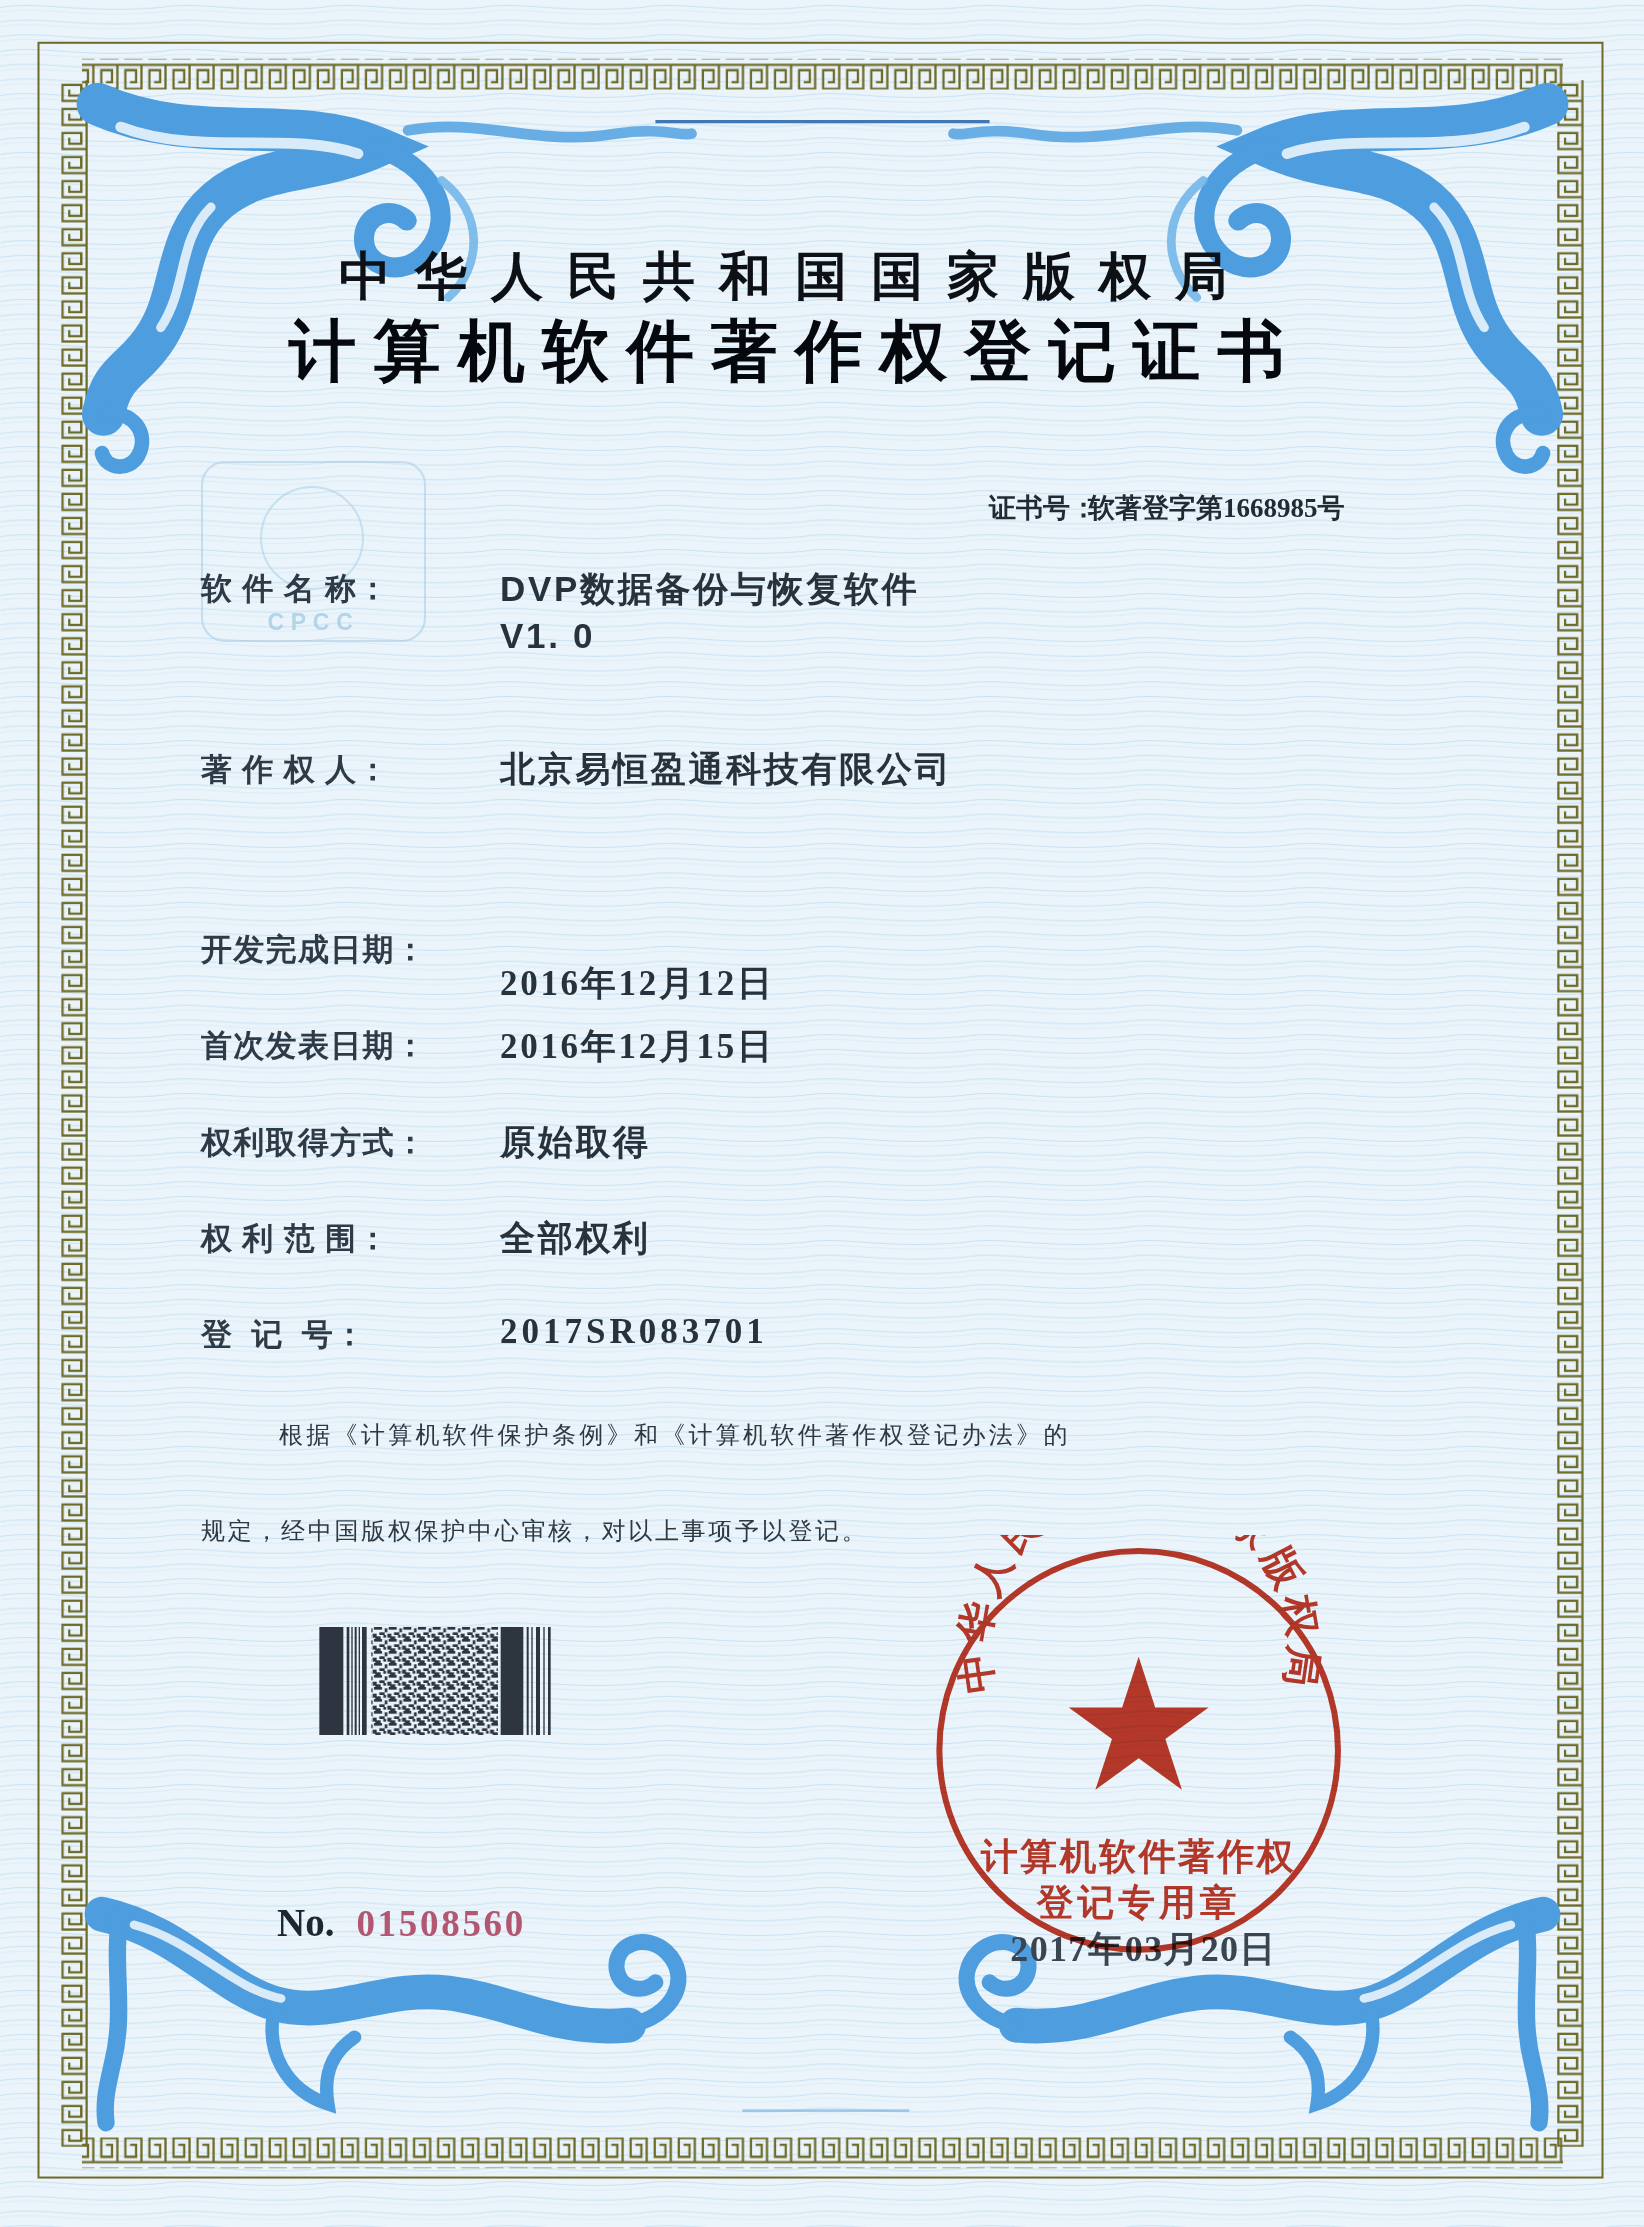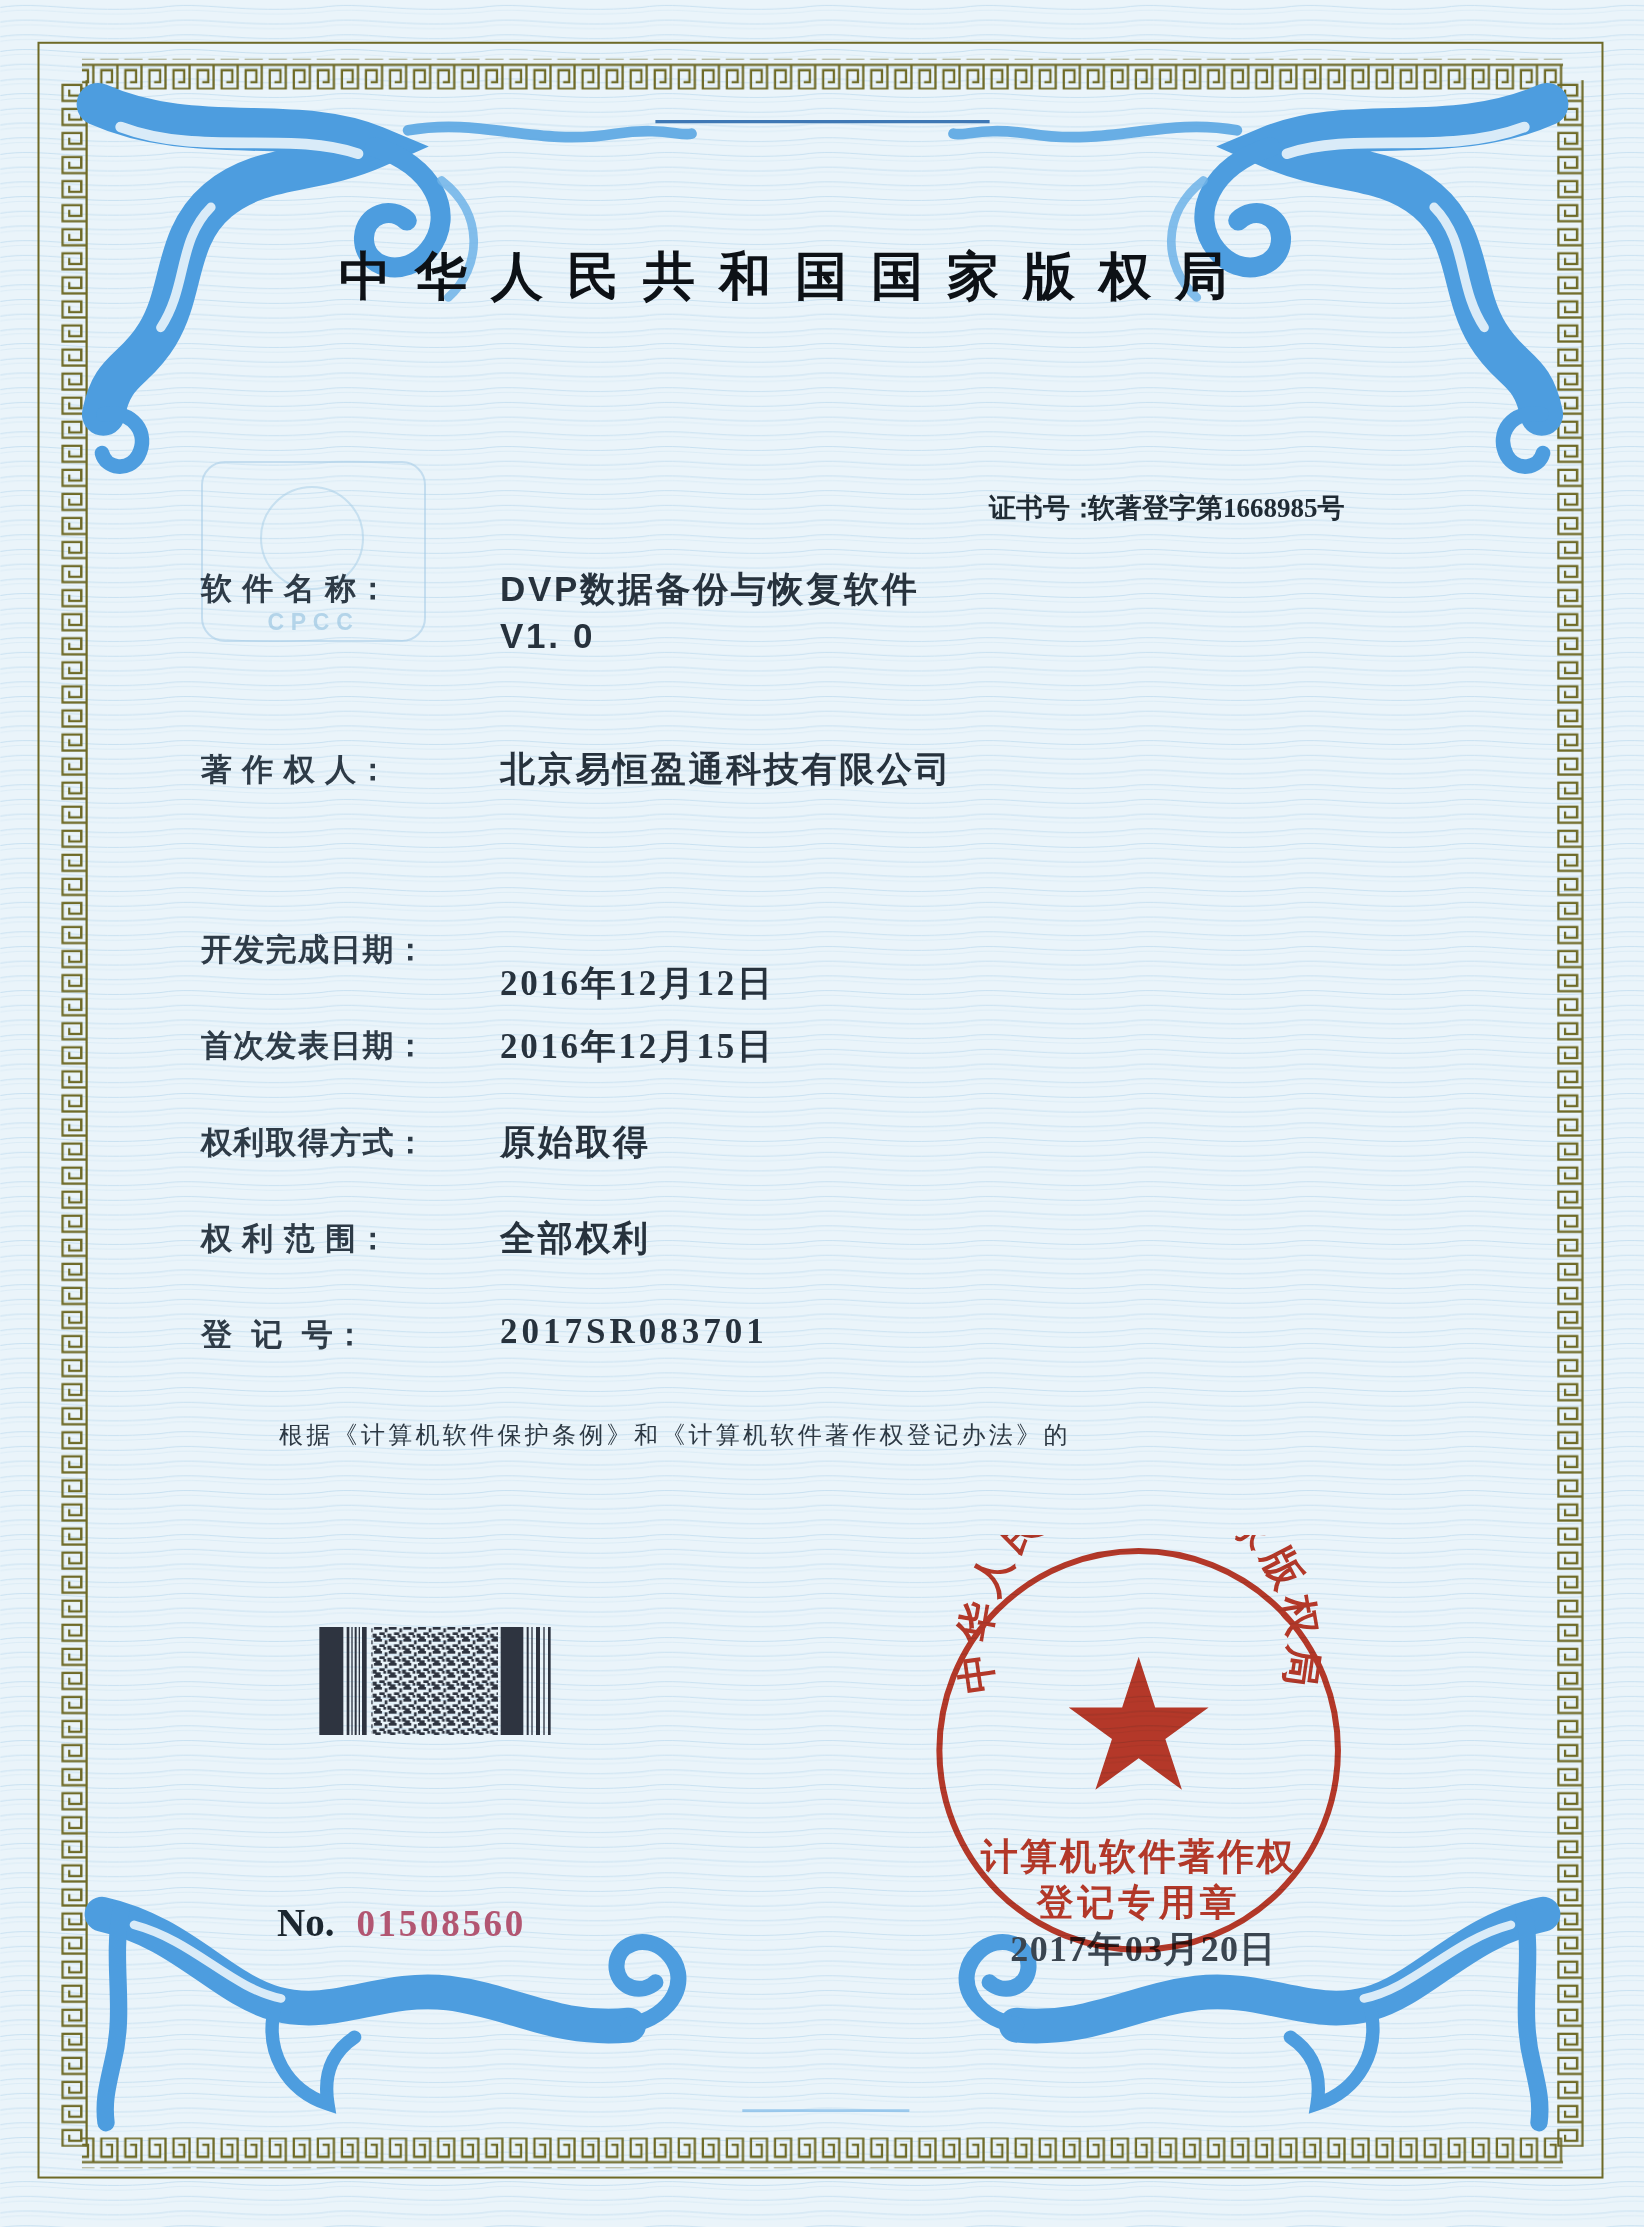--- a/index.html
+++ b/index.html
@@ -105,20 +105,21 @@
       </g>
     <g transform="translate(140,3190) scale(1,-1)">
         <use href="#bottomScroll" width="1000" height="340"></use>
       </g>
     <g transform="translate(2320,3190) scale(-1,-1)">
         <use href="#bottomScroll" width="1000" height="340"></use>
       </g>
   </svg>
 
   <div class="abs authority">中华人民共和国国家版权局</div>
+  <div class="abs cert-title">计算机软件著作权登记证书</div>
 
   <div class="abs certno">
     <span class="l lbl">证书号：</span>
     <span class="v val">软著登字第1668985号</span>
   </div>
 
   <div class="abs row-label lbl" style="top:568px;">软 件 名 称：</div>
   <div class="abs row-value val" style="top:566px;">DVP数据备份与恢复软件</div>
   <div class="abs row-value val" style="top:616px;left:500px;">V1. 0</div>
 
@@ -134,20 +135,21 @@
   <div class="abs row-label lbl" style="top:1122px;">权利取得方式：</div>
   <div class="abs row-value val" style="top:1119px;">原始取得</div>
 
   <div class="abs row-label lbl" style="top:1218px;">权 利 范 围：</div>
   <div class="abs row-value val" style="top:1215px;">全部权利</div>
 
   <div class="abs row-label lbl" style="top:1314px;">登  记  号：</div>
   <div class="abs row-value serif-val val" style="top:1312px;letter-spacing:4px;">2017SR083701</div>
 
   <div class="abs statement" style="left:279px;top:1419px;">根据《计算机软件保护条例》和《计算机软件著作权登记办法》的</div>
+  <div class="abs statement" style="left:201px;top:1515px;letter-spacing:2.7px;">规定，经中国版权保护中心审核，对以上事项予以登记。</div>
 
   <svg class="abs" style="left:319px;top:1627px;" width="234" height="108" aria-hidden="true" viewBox="0 0 350 162">
     <defs>
       <pattern id="bcm" width="22" height="18" patternUnits="userSpaceOnUse">
         <g fill="#2e3440">
           <rect x="0" y="0" width="6" height="4"></rect>
             <rect x="10" y="2" width="4" height="6"></rect>
           <rect x="16" y="0" width="6" height="4"></rect>
             <rect x="2" y="8" width="8" height="4"></rect>
           <rect x="14" y="10" width="6" height="6"></rect>

